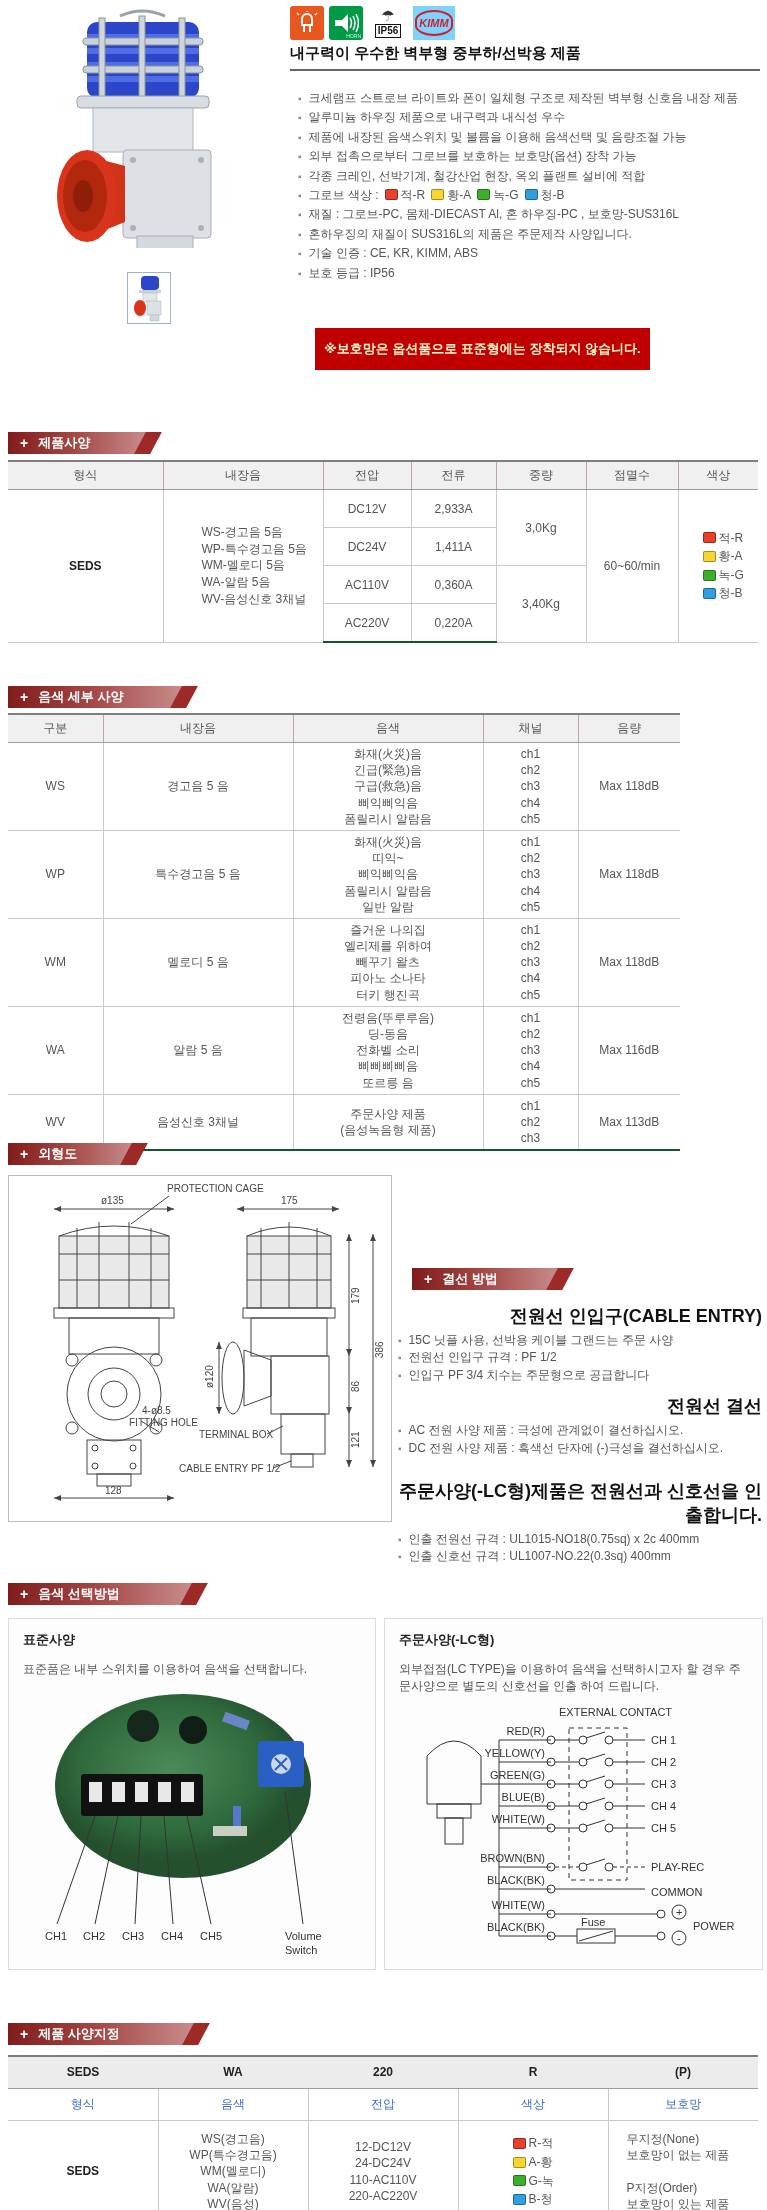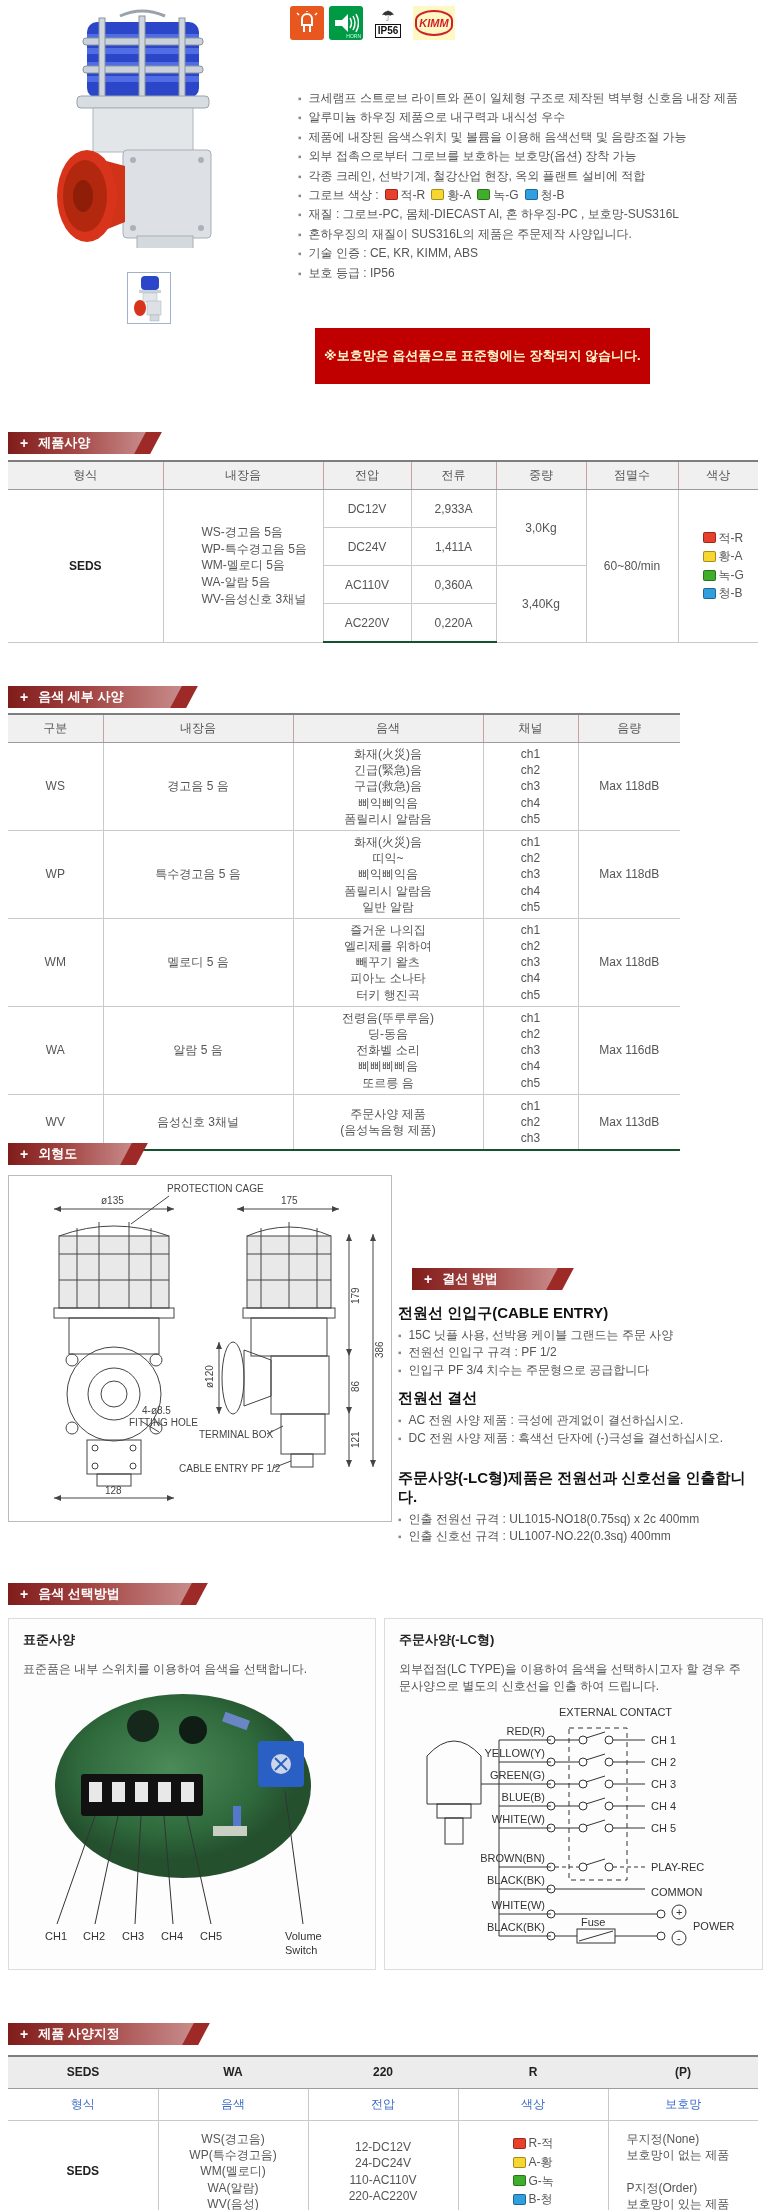--- a/index.html
+++ b/index.html
@@ -17,34 +17,34 @@
 
   
   .icon-row{position:absolute;left:290px;top:6px;display:flex;gap:5px;align-items:flex-end;}
   .ic{width:34px;height:34px;display:flex;align-items:center;justify-content:center;}
   .ic-lamp{background:#e8571d;border-radius:3px;}
   .ic-horn{background:#009a44;border-radius:3px;position:relative;}
   .ic-horn .horn-lbl{position:absolute;bottom:1px;right:2px;font-size:5px;color:#cfe;}
   .ic-ip56{width:40px;background:#fff;flex-direction:column;gap:0;}
   .ic-ip56 .top{font-size:15px;line-height:16px;}
   .ic-ip56 .lbl{border:1px solid #111;font-size:10px;font-weight:bold;padding:0 2px;line-height:12px;color:#111;}
-  .ic-kimm{width:42px;background:#fef9c3;position:relative;}
+  .ic-kimm{width:42px;background:#7dd3fc;position:relative;}
   .ic-kimm .dia{position:absolute;inset:4px 2px;border:2px solid #cf1f2e;transform:rotate(0deg);
     border-radius:50%/40%;}
   .ic-kimm .t{position:relative;font-size:11px;font-weight:bold;font-style:italic;color:#cf1f2e;}
   .hd-title{position:absolute;left:290px;top:44px;width:470px;font-size:15px;font-weight:bold;color:#111;
     padding-bottom:6px;border-bottom:2px solid #666;}
   .bullets{position:absolute;left:298px;top:90px;width:465px;font-size:12px;color:#555;line-height:1.45;}
   .bullets .b{display:flex;gap:7px;margin-bottom:2px;}
   .bullets .dot{color:#888;font-size:10px;line-height:17px;}
   .chip{display:inline-block;width:11px;height:9px;border-radius:2px;border:1px solid rgba(0,0,0,.35);
     vertical-align:-1px;margin:0 3px 0 6px;}
   .chip-r{background:#e8402a;} .chip-a{background:#f7d72f;} .chip-g{background:#3fae2a;} .chip-b{background:#2f9fe0;}
   .warnbox{position:absolute;left:315px;top:328px;background:#c00000;color:#fff8cc;font-weight:bold;
-    font-size:13px;padding:19px 9px;}
+    font-size:13px;padding:12px 9px;}
 
   
   table{border-collapse:collapse;font-size:12px;color:#555;}
   .tbl{position:absolute;background:#fff;}
   .tbl th{background:#f0f0f0;color:#555;font-weight:normal;border:1px solid #c5a3a3;
     border-top:2px solid #7e7e7e;border-bottom:1px solid #9c9c9c;height:25px;}
   .tbl td{border:1px solid #c9c9c9;text-align:center;vertical-align:middle;padding:3px 4px;}
   .tbl tr td:first-child, .tbl tr th:first-child{border-left:none;}
   .tbl tr td:last-child, .tbl tr th:last-child{border-right:none;}
   .tbl tbody tr:last-child td{border-bottom:2px solid #14532d;}
@@ -61,21 +61,21 @@
 
   
   .outline-box{position:absolute;left:8px;top:1175px;width:382px;height:345px;border:1px solid #bbb;background:#fff;}
   .draw{stroke:#444;fill:none;stroke-width:1;}
   .dtext{font-size:10px;fill:#444;}
   .cagefill{fill:#e9e9e9;stroke:#444;}
 
   
   .wiring{position:absolute;left:398px;top:1268px;width:364px;font-size:12px;color:#555;}
   .wiring .wbadge{position:relative;height:22px;width:150px;margin-left:14px;margin-bottom:14px;}
-  .wiring h4{margin:10px 0 4px 0;font-size:15px;color:#111;}
+  .wiring h4{margin:10px 0 4px 0;font-size:18px;color:#111;text-align:right;}
   .wiring .wb{display:flex;gap:7px;line-height:1.45;}
   .wiring .dot{color:#888;font-size:10px;line-height:17px;}
 
   
   .panel{position:absolute;top:1618px;height:352px;border:1px solid #dcdcdc;background:#fdfdfd;box-sizing:border-box;padding:12px 14px;}
   .panel-left{left:8px;width:368px;}
   .panel-right{left:384px;width:379px;}
   .panel h4{margin:0 0 12px 0;font-size:13px;color:#222;}
   .panel p{margin:0 0 8px 0;font-size:12px;color:#555;line-height:1.45;}
   .diagram-text{font-size:11px;fill:#333;}
@@ -153,20 +153,21 @@
     <div class="ic ic-ip56">
       <div class="top">☂</div>
       <div class="lbl">IP56</div>
     </div>
     <div class="ic ic-kimm">
       <div class="dia"></div>
       <div class="t">KIMM</div>
     </div>
   </div>
 
+  <div class="hd-title">내구력이 우수한 벽부형 중부하/선박용 제품</div>
 
   <div class="bullets">
     <div class="b">
         <span class="dot">▪</span>
         <span>크세램프 스트로브 라이트와 폰이 일체형 구조로 제작된 벽부형 신호음 내장 제품</span>
       </div>
     <div class="b">
         <span class="dot">▪</span>
         <span>알루미늄 하우징 제품으로 내구력과 내식성 우수</span>
       </div>
@@ -240,21 +241,21 @@
       <tr>
         <td rowspan="4" class="bold">SEDS</td>
         <td rowspan="4" class="pre snd">WS-경고음 5음
 WP-특수경고음 5음
 WM-멜로디 5음
 WA-알람 5음
 WV-음성신호 3채널</td>
         <td>DC12V</td>
         <td>2,933A</td>
         <td rowspan="2">3,0Kg</td>
-        <td rowspan="4">60~80/min</td>
+        <td rowspan="4">60~60/min</td>
         <td rowspan="4">
           <div class="chipline">
               <span class="chip chip-r"></span>
               <span>적-R</span>
             </div>
           <div class="chipline">
               <span class="chip chip-a"></span>
               <span>황-A</span>
             </div>
           <div class="chipline">

